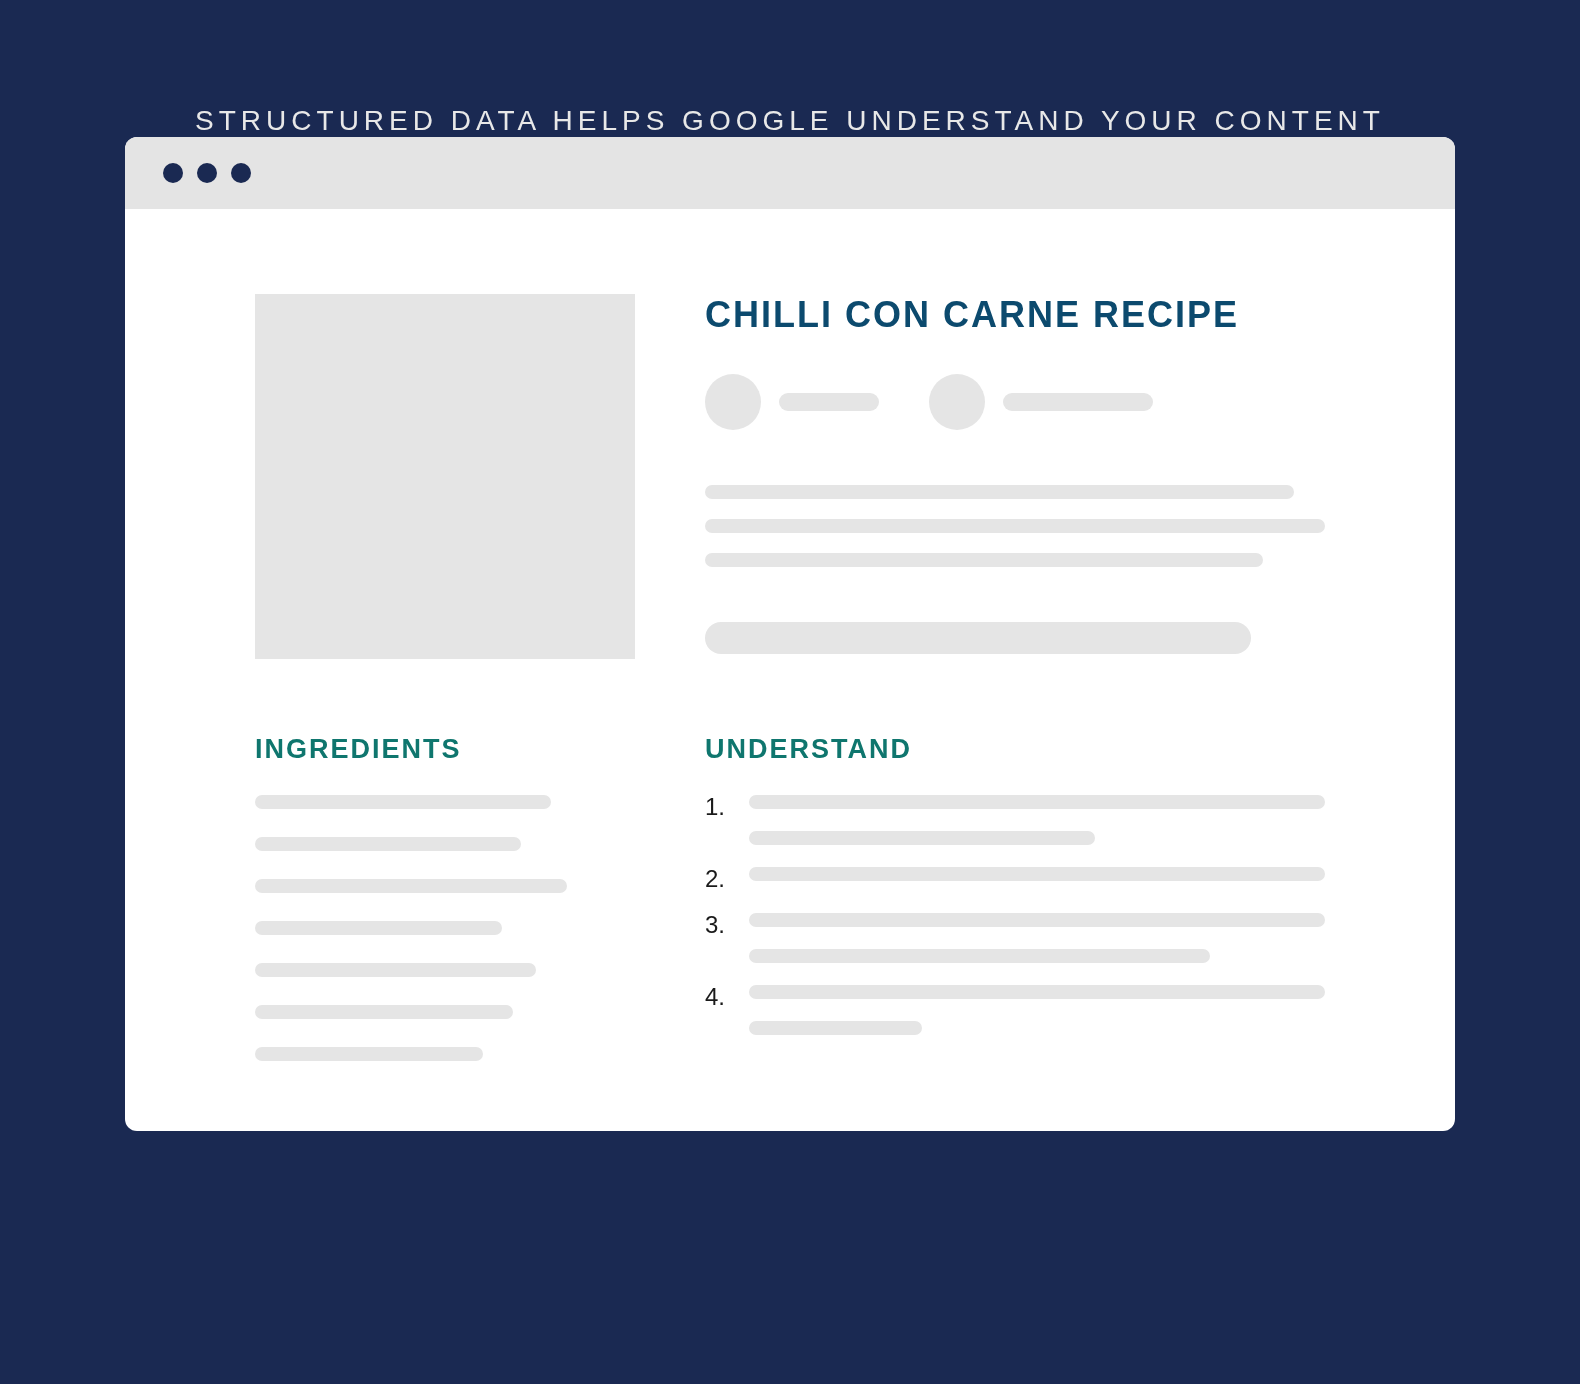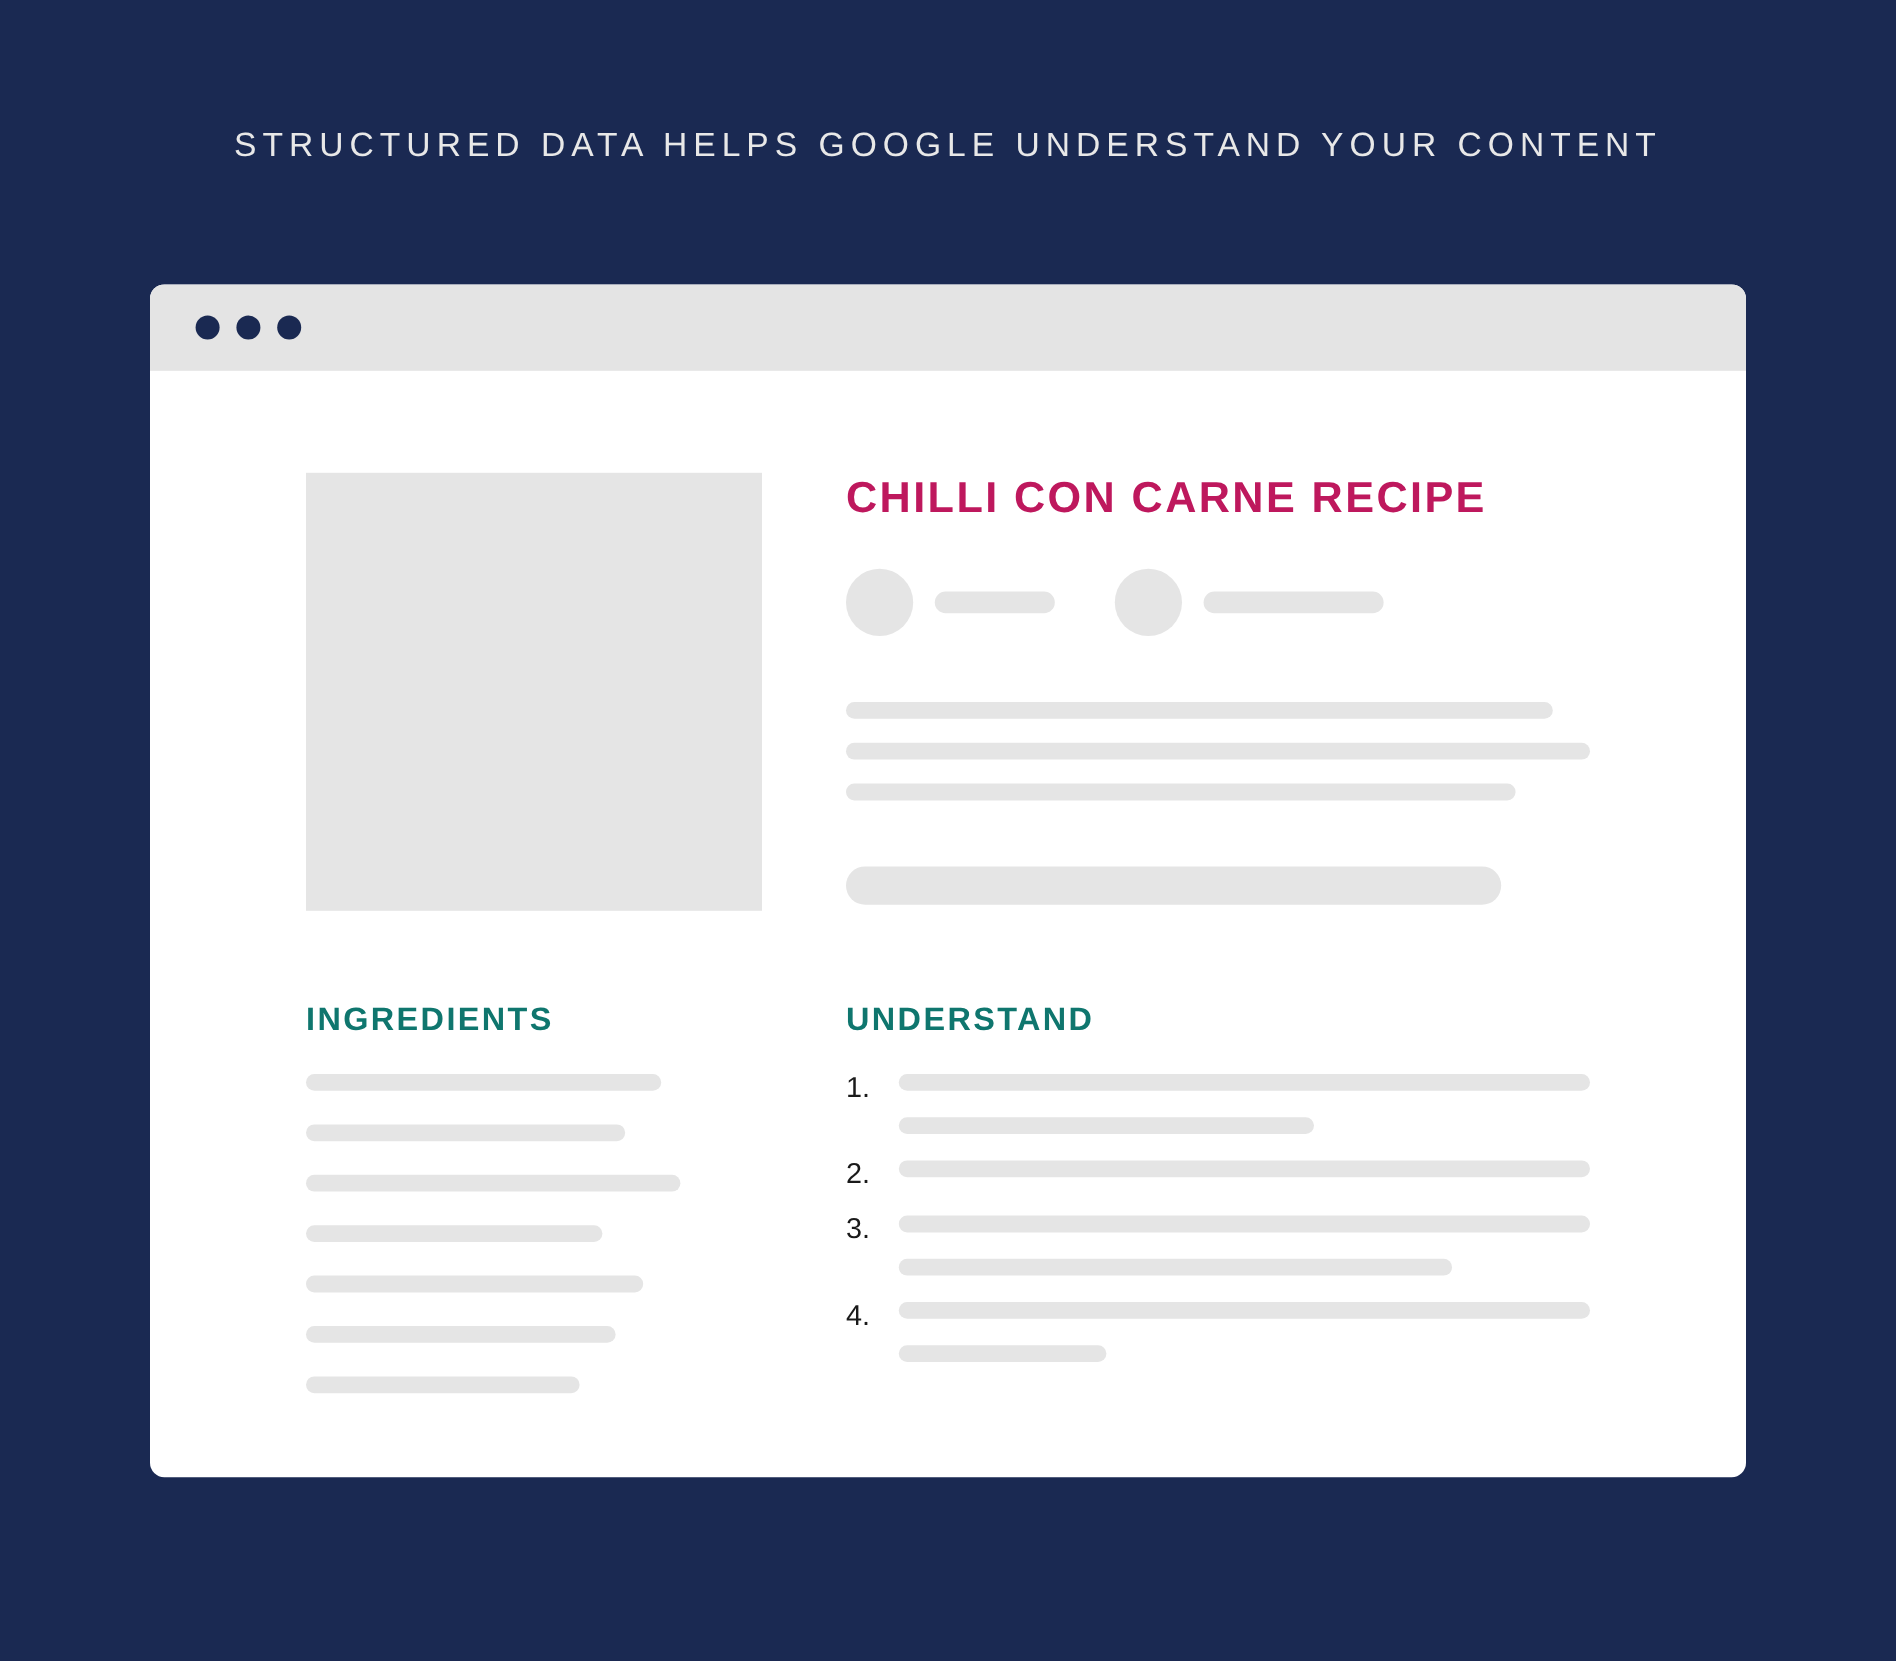--- a/index.html
+++ b/index.html
@@ -14,21 +14,20 @@
       height: 1384px;
       padding: 0;
     }
     .page-title {
       text-align: center;
       color: #e8e8e8;
       font-size: 28px;
       letter-spacing: 5px;
       font-weight: 400;
       padding-top: 105px;
-      padding-bottom: 100px;
     }
     .browser-window {
       background: #ffffff;
       width: 1330px;
       margin: 0 auto;
       border-radius: 12px;
       overflow: hidden;
     }
     .browser-chrome {
       background: #e4e4e4;
@@ -58,21 +57,21 @@
       background: #e5e5e5;
       flex-shrink: 0;
     }
     .right-col {
       flex: 1;
     }
     .recipe-title {
       font-size: 36px;
       font-weight: 800;
       letter-spacing: 2px;
-      color: #be185d;
+      color: #0c4a6e;
       margin-bottom: 38px;
     }
     .meta-row {
       display: flex;
       gap: 50px;
       margin-bottom: 55px;
     }
     .meta-item {
       display: flex;
       align-items: center;

